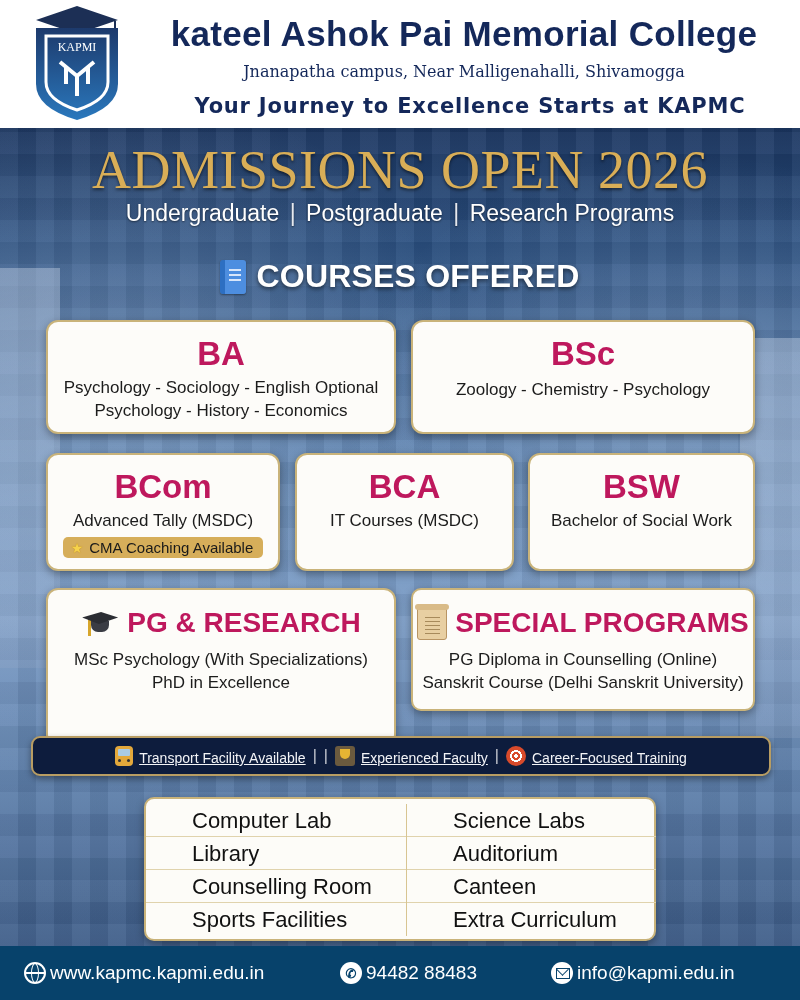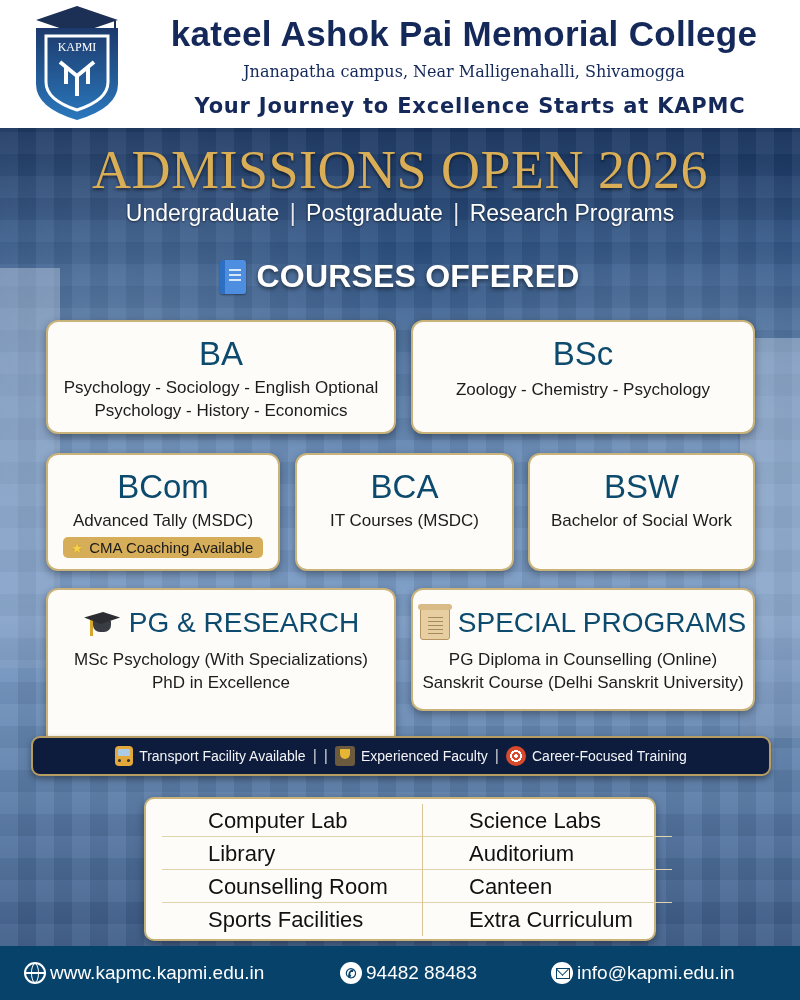--- a/index.html
+++ b/index.html
@@ -41,21 +41,21 @@
   .courses-heading { position: absolute; left: 0; top: 130px; width: 800px; display: flex; justify-content: center; align-items: center; gap: 10px; }
   .courses-heading .title { font-weight: bold; font-size: 32px; color: #ffffff; text-shadow: 0 2px 4px rgba(0,0,0,0.55); letter-spacing: 0.2px; }
   .book-icon { width: 26px; height: 34px; background: linear-gradient(90deg, #2d6fc2 0 20%, #4d8ee0 20% 100%);
     border-radius: 3px; position: relative; box-shadow: 0 1px 2px rgba(0,0,0,0.4); }
   .book-icon::after { content: ""; position: absolute; left: 9px; top: 9px; width: 12px; height: 2px; background: #d8e6fa;
     box-shadow: 0 5px 0 #d8e6fa, 0 10px 0 #d8e6fa; }
 
   
   .card { position: absolute; background: #fdfcf9; border: 2px solid #c9b37a; border-radius: 12px;
     box-shadow: 0 3px 8px rgba(0,0,0,0.35); text-align: center; color: #1a1a1a; }
-  .card .card-title { font-weight: normal; color: #0c4a6e; }
+  .card .card-title { font-weight: bold; color: #be185d; }
   .card .line { font-size: 17px; line-height: 23px; color: #1c1c1c; }
   .card-big .card-title { font-size: 33px; line-height: 40px; margin-top: 12px; margin-bottom: 2px; }
   .card-pg .card-title { font-size: 28px; line-height: 34px; margin-top: 16px; margin-bottom: 8px; display: flex; justify-content: center; align-items: center; gap: 8px; }
 
   .badge-cma { display: inline-flex; align-items: center; gap: 6px; background: #d6ae5a; border-radius: 5px;
     padding: 2px 10px 2px 8px; font-size: 15px; color: #1a1a1a; margin-top: 5px; }
   .star-icon { color: #f6d24a; font-size: 14px; text-shadow: 0 0 1px #b07a10; }
 
   .cap-icon { width: 38px; height: 30px; position: relative; }
   .cap-icon .board { position: absolute; left: 1px; top: 4px; width: 36px; height: 12px; background: #2b2d33;
@@ -65,34 +65,34 @@
 
   .scroll-icon { width: 30px; height: 34px; background: #e8cfa2; border-radius: 3px; position: relative; border: 1px solid #b89463; }
   .scroll-icon::before { content: ""; position: absolute; left: -3px; top: -3px; width: 34px; height: 6px; background: #d9bb88; border-radius: 3px; }
   .scroll-icon::after { content: ""; position: absolute; left: 7px; top: 10px; width: 15px; height: 1px; background: #a78a5b;
     box-shadow: 0 4px 0 #a78a5b, 0 8px 0 #a78a5b, 0 12px 0 #a78a5b, 0 16px 0 #a78a5b; }
 
   
   .features { position: absolute; left: 31px; top: 608px; width: 740px; height: 40px; background: #0d1c3d;
     border: 2px solid #b89d63; border-radius: 9px; box-shadow: 0 3px 6px rgba(0,0,0,0.4);
     display: flex; align-items: center; justify-content: center; gap: 7px; color: #f3f4f7; font-size: 14px; }
-  .feat { display: flex; align-items: center; gap: 6px; white-space: nowrap; }
+  .feat { display: flex; align-items: flex-end; gap: 6px; white-space: nowrap; text-decoration: underline; }
   .feat-sep { color: #c9ccd4; font-size: 16px; }
   .bus-icon { width: 18px; height: 20px; background: #e3a83b; border-radius: 4px; position: relative; }
   .bus-icon::before { content: ""; position: absolute; left: 3px; top: 3px; width: 12px; height: 7px; background: #a9cbe6; border-radius: 1px; }
   .bus-icon::after { content: ""; position: absolute; left: 3px; top: 13px; width: 3px; height: 3px; background: #333; border-radius: 50%; box-shadow: 9px 0 0 #333; }
   .chart-icon { width: 18px; height: 20px; background: #f2f4f7; border-radius: 2px; position: relative; }
   .chart-icon i { position: absolute; bottom: 2px; width: 3px; }
   .trophy-icon { width: 20px; height: 20px; background: #6b5a3e; border-radius: 3px; position: relative; }
   .trophy-icon::after { content: ""; position: absolute; left: 5px; top: 3px; width: 10px; height: 10px; background: #e6b533; border-radius: 0 0 5px 5px; }
   .target-icon { width: 20px; height: 20px; border-radius: 50%; background: radial-gradient(circle, #fff 0 2px, #d84a2b 2px 4px, #fff 4px 6px, #d84a2b 6px 10px); }
 
   
   .facilities { position: absolute; left: 144px; top: 669px; width: 512px; height: 144px; background: #fdfcf8;
-    border: 2px solid #c9b37a; border-radius: 10px; box-shadow: 0 3px 8px rgba(0,0,0,0.35); padding: 5px 16px; }
+    border: 2px solid #c9b37a; border-radius: 10px; box-shadow: 0 3px 8px rgba(0,0,0,0.35); padding: 5px 0; }
   .fac-grid { display: grid; grid-template-columns: 260px 250px; grid-template-rows: repeat(4, 33px); position: relative; }
   .fac-grid::after { content: ""; position: absolute; left: 260px; top: 0; bottom: 0; width: 1px; background: #d8c592; }
   .fac-cell { font-size: 22px; color: #111; padding-left: 46px; line-height: 33px; border-bottom: 1px solid #e0d3ad; }
   .fac-cell.right { padding-left: 47px; }
   .fac-cell.last { border-bottom: none; }
 
   
   .footer { position: absolute; left: 0; top: 946px; width: 800px; height: 54px; background: #07426b;
     display: flex; align-items: center; color: #fff; font-size: 19px; }
   .contact { position: absolute; display: flex; align-items: center; gap: 4px; }
@@ -181,21 +181,21 @@
         <span class="tassel"></span>
           <span class="base"></span>
           <span class="board"></span>
       </span>
       <span>PG &amp; RESEARCH</span>
     </div>
     <div class="line">MSc Psychology (With Specializations)</div>
     <div class="line">PhD in Excellence</div>
   </div>
 
-  <div class="card card-pg" style="left:411px; top:460px; width:344px; height:123px;">
+  <div class="card card-pg" style="left:411px; top:460px; width:344px; height:123px;border-radius:10px;">
     <div class="card-title">
       <span class="scroll-icon"></span>
       <span>SPECIAL PROGRAMS</span>
     </div>
     <div class="line">PG Diploma in Counselling (Online)</div>
     <div class="line">Sanskrit Course (Delhi Sanskrit University)</div>
   </div>
 
   <div class="features">
     <span class="feat">

